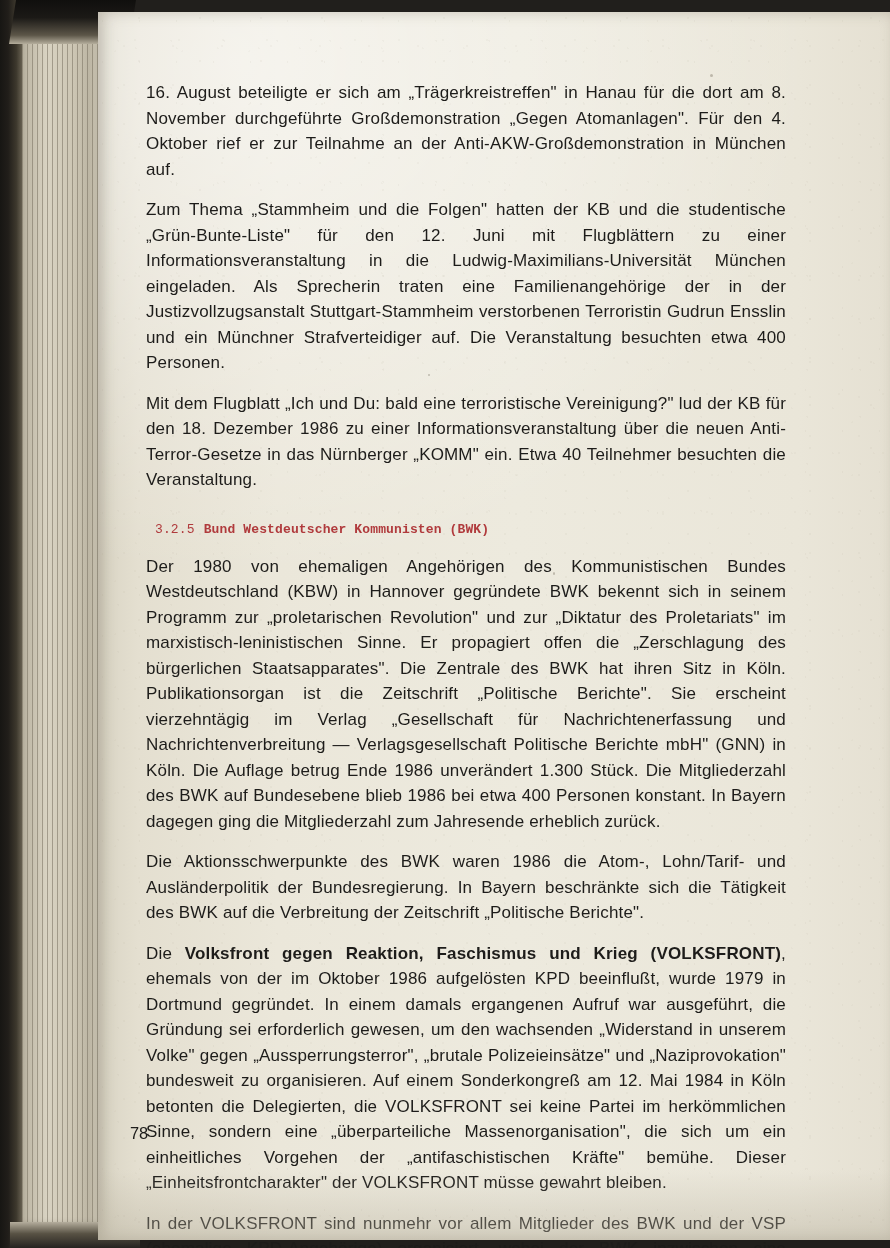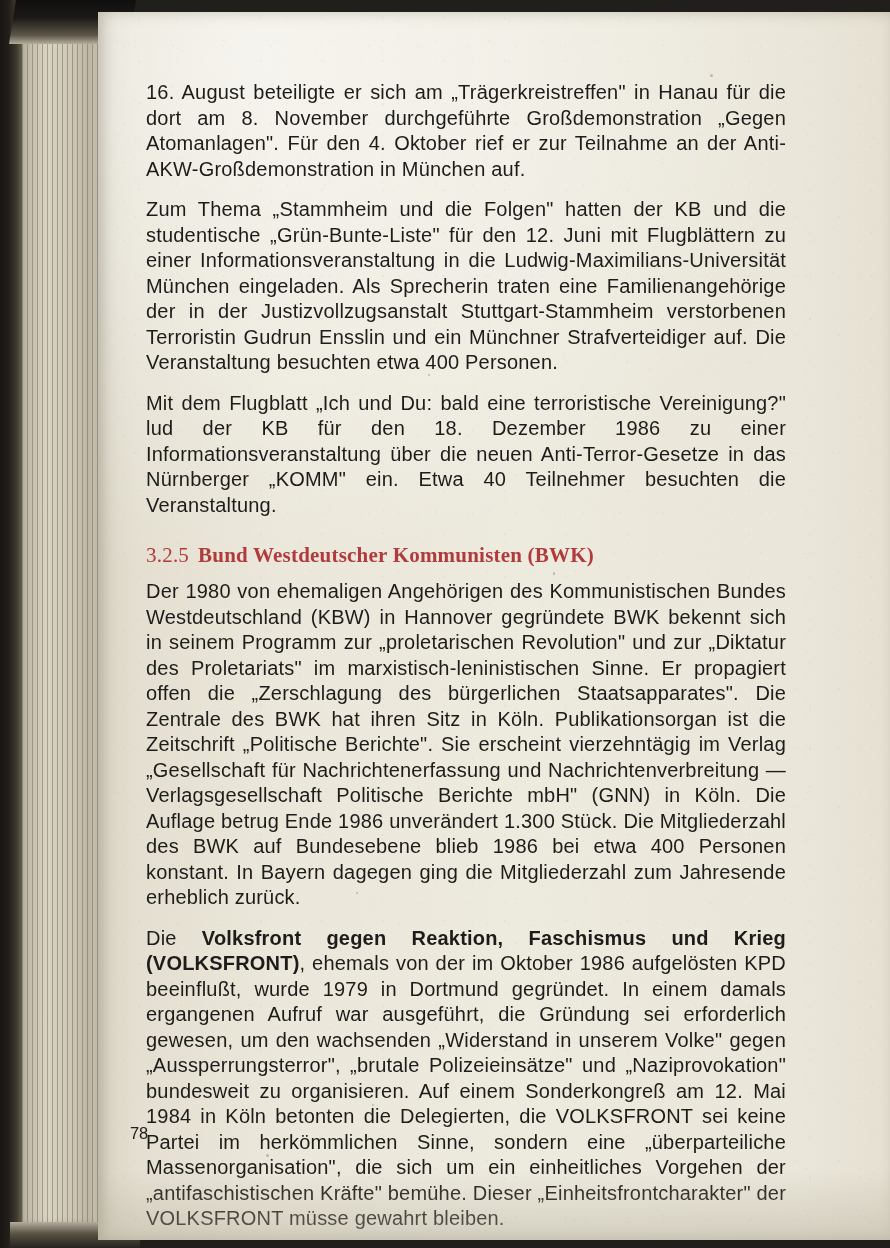--- a/index.html
+++ b/index.html
@@ -102,35 +102,35 @@
   
   .textblock {
     position: absolute;
     left: 48px;
     top: 68px;
     width: 640px;
   }
   p.para {
     margin: 0 0 15px 0;
     font-family: "Liberation Sans", sans-serif;
-    font-size: 20px;
+    font-size: 17px;
     line-height: 25.5px;
     color: #1d1c1a;
     text-align: justify;
     text-justify: inter-word;
     -webkit-hyphens: none;
     hyphens: none;
     letter-spacing: .01em;
   }
   p.para:last-child { margin-bottom: 0; }
 
   .heading {
-    margin: 26px 0 13px 0;
-    font-family: Liberation Serif, serif;
-    font-size: 21px;
+    margin: 26px 0 13px 9px;
+    font-family: Liberation Mono, monospace;
+    font-size: 13px;
     line-height: 22px;
     color: #b03a3c;
     letter-spacing: .01em;
   }
   .heading .num {
     font-weight: 400;
     margin-right: 9px;
   }
   .heading .title {
     font-weight: bold;
@@ -181,20 +181,21 @@
       <p class="para">Zum Thema „Stammheim und die Folgen" hatten der KB und die studentische „Grün-Bunte-Liste" für den 12. Juni mit Flugblättern zu einer Informationsveranstaltung in die Ludwig-Maximilians-Universität München eingeladen. Als Sprecherin traten eine Familienangehörige der in der Justizvollzugsanstalt Stuttgart-Stammheim verstorbenen Terroristin Gudrun Ensslin und ein Münchner Strafverteidiger auf. Die Veranstaltung besuchten etwa 400 Personen.</p>
 
       <p class="para">Mit dem Flugblatt „Ich und Du: bald eine terroristische Vereinigung?" lud der KB für den 18. Dezember 1986 zu einer Informationsveranstaltung über die neuen Anti-Terror-Gesetze in das Nürnberger „KOMM" ein. Etwa 40 Teilnehmer besuchten die Veranstaltung.</p>
 
       <h2 class="heading">
         <span class="num">3.2.5</span><span class="title">Bund Westdeutscher Kommunisten (BWK)</span>
       </h2>
 
       <p class="para">Der 1980 von ehemaligen Angehörigen des Kommunistischen Bundes Westdeutschland (KBW) in Hannover gegründete BWK bekennt sich in seinem Programm zur „proletarischen Revolution" und zur „Diktatur des Proletariats" im marxistisch-leninistischen Sinne. Er propagiert offen die „Zerschlagung des bürgerlichen Staatsapparates". Die Zentrale des BWK hat ihren Sitz in Köln. Publikationsorgan ist die Zeitschrift „Politische Berichte". Sie erscheint vierzehntägig im Verlag „Gesellschaft für Nachrichtenerfassung und Nachrichtenverbreitung — Verlagsgesellschaft Politische Berichte mbH" (GNN) in Köln. Die Auflage betrug Ende 1986 unverändert 1.300 Stück. Die Mitgliederzahl des BWK auf Bundesebene blieb 1986 bei etwa 400 Personen konstant. In Bayern dagegen ging die Mitgliederzahl zum Jahresende erheblich zurück.</p>
 
+      <p class="para">Die Aktionsschwerpunkte des BWK waren 1986 die Atom-, Lohn/Tarif- und Ausländerpolitik der Bundesregierung. In Bayern beschränkte sich die Tätigkeit des BWK auf die Verbreitung der Zeitschrift „Politische Berichte".</p>
 
       <p class="para"><span>Die </span><b>Volksfront gegen Reaktion, Faschismus und Krieg (VOLKSFRONT)</b><span>, ehemals von der im Oktober 1986 aufgelösten KPD beeinflußt, wurde 1979 in Dortmund gegründet. In einem damals ergangenen Aufruf war ausgeführt, die Gründung sei erforderlich gewesen, um den wachsenden „Widerstand in unserem Volke" gegen „Aussperrungsterror", „brutale Polizeieinsätze" und „Naziprovokation" bundesweit zu organisieren. Auf einem Sonderkongreß am 12. Mai 1984 in Köln betonten die Delegierten, die VOLKSFRONT sei keine Partei im herkömmlichen Sinne, sondern eine „überparteiliche Massenorganisation", die sich um ein einheitliches Vorgehen der „antifaschistischen Kräfte" bemühe. Dieser „Einheitsfrontcharakter" der VOLKSFRONT müsse gewahrt bleiben.</span></p>
 
       <p class="para">In der VOLKSFRONT sind nunmehr vor allem Mitglieder des BWK und der VSP (ehemalige KPD-Angehörige) organisiert, wobei der BWK inzwischen eine dominierende Rolle spielt. Die VOLKSFRONT ist jetzt eine BWK- und VSP-beeinflußte Organisation, marxistisch-leninistisch orientiert, mit bundesweit etwa 600 Mitgliedern. Sie verfügt in allen Bundesländern über Landesverbände, die</p>
 
     </div>
 
     <div class="folio">78</div>
 
     <div class="page-bottom-shade"></div>

